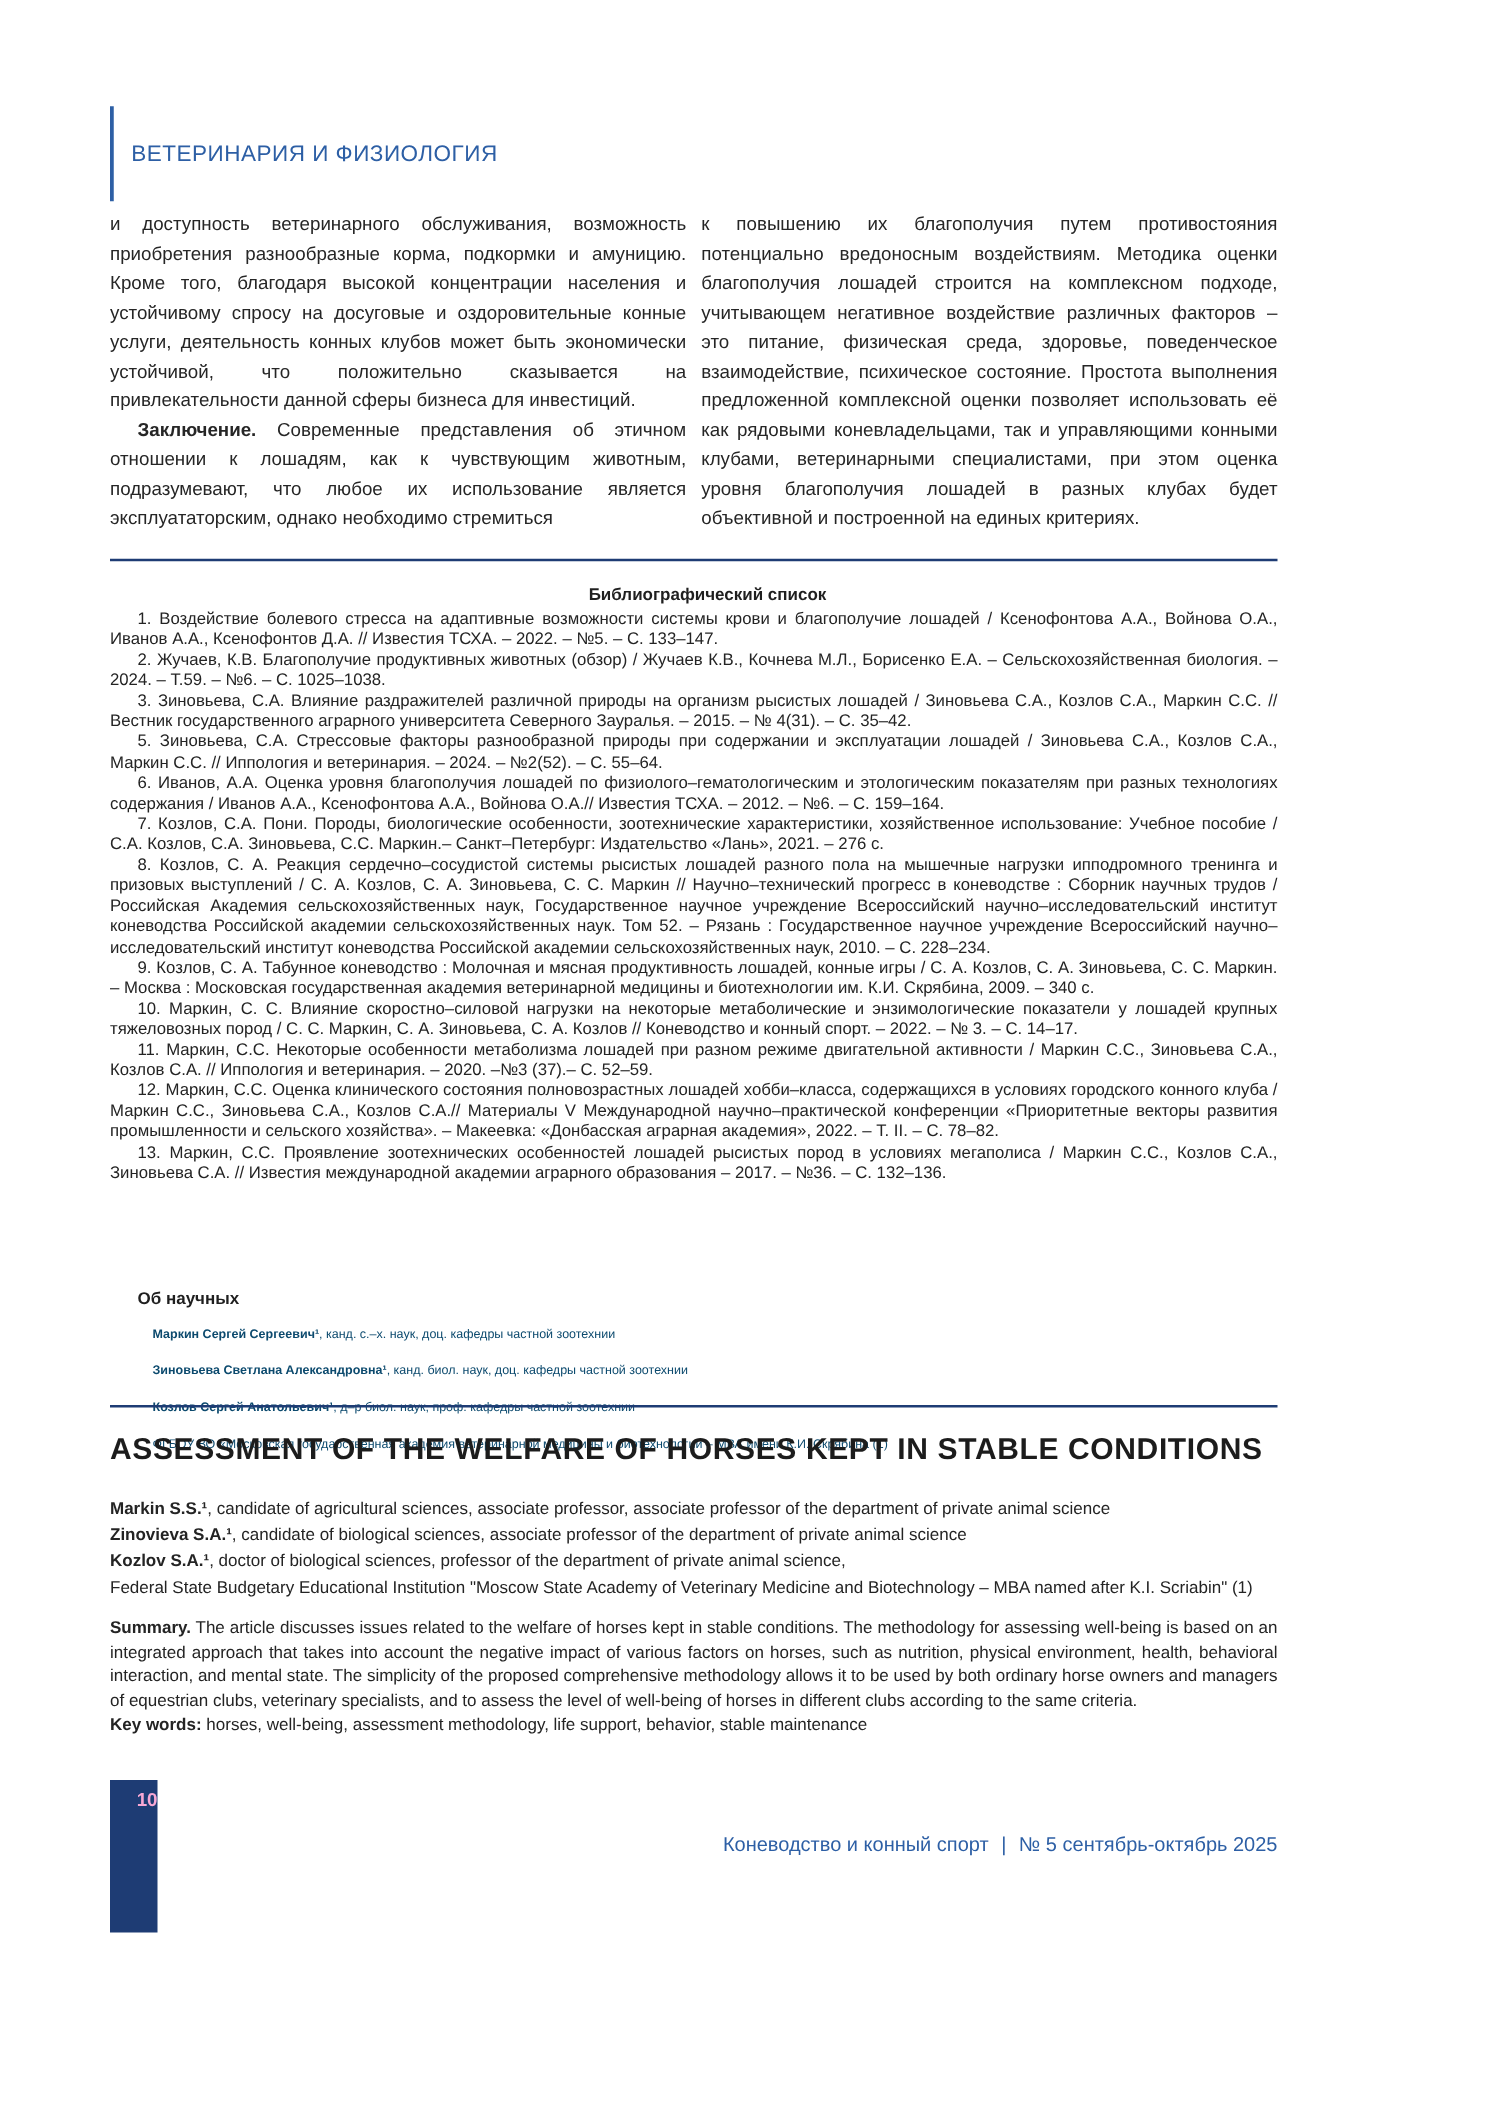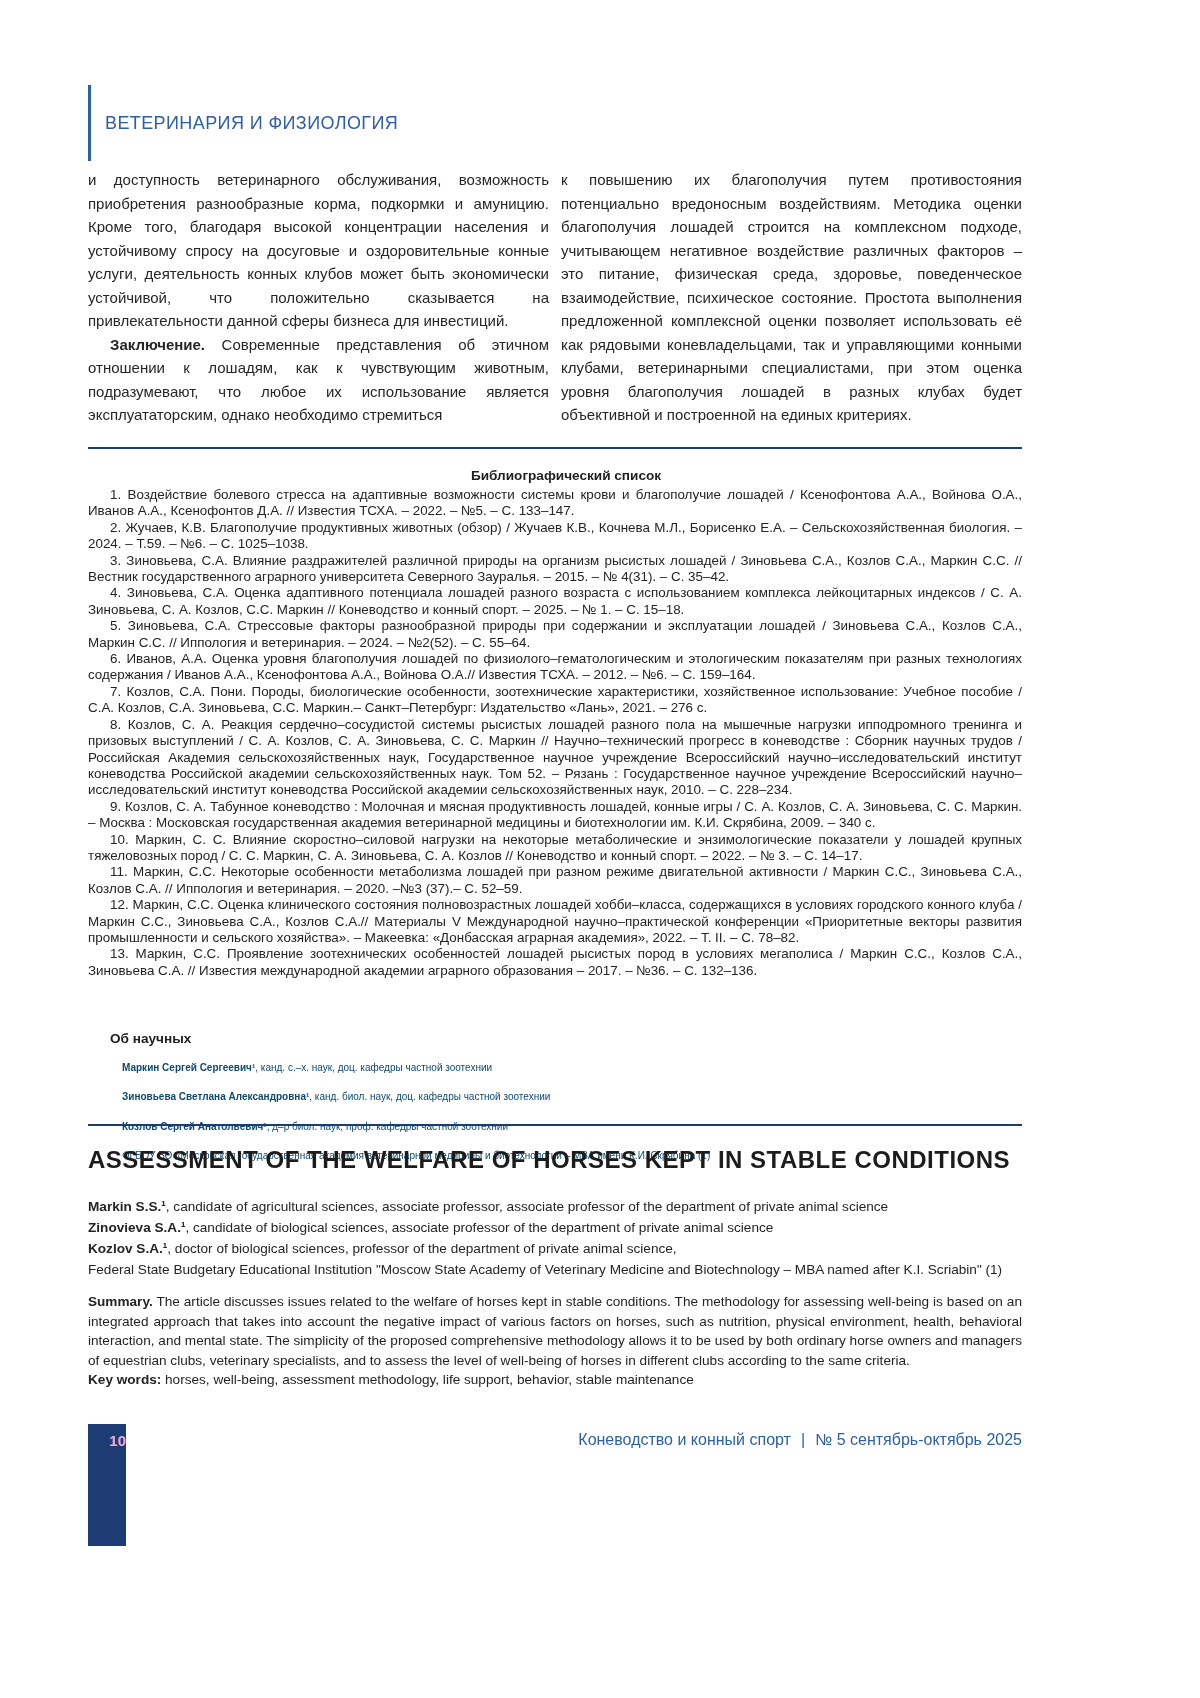--- a/index.html
+++ b/index.html
@@ -60,21 +60,21 @@
   
   .page-num-box {
     position: absolute; left: 88px; top: 1424px; width: 38px; height: 122px;
     background: #1e3c74;
   }
   .page-num {
     display: block; color: #f9a8d4; font-weight: 700; font-size: 15px;
     text-align: right; margin-top: 8px;
   }
   .footer-text {
-    position: absolute; top: 1431px; right: 178px;
+    position: absolute; top: 1468px; right: 178px;
     font-size: 16px; color: #2d5fa5; white-space: nowrap;
   }
   .footer-text .sep { margin: 0 10px; }
 </style>
 </head>
 <body>
 
 <header class="abs section-header">
   <div class="header-bar"></div>
   <h1 class="header-text">ВЕТЕРИНАРИЯ И ФИЗИОЛОГИЯ</h1>
@@ -90,21 +90,20 @@
   </div>
 </section>
 
 <hr class="abs rule rule1">
 
 <section class="abs refs">
   <p class="ref-heading">Библиографический список</p>
   <p class="ref-item">1.  Воздействие болевого стресса на адаптивные возможности системы крови и благополучие лошадей / Ксенофонтова А.А., Войнова О.А., Иванов А.А., Ксенофонтов Д.А. // Известия ТСХА. – 2022. – №5. – С. 133–147.</p>
   <p class="ref-item">2.  Жучаев, К.В. Благополучие продуктивных животных (обзор) / Жучаев К.В., Кочнева М.Л., Борисенко Е.А. – Сельскохозяйственная биология. – 2024. – Т.59. – №6. – С. 1025–1038.</p>
   <p class="ref-item">3.  Зиновьева, С.А. Влияние раздражителей различной природы на организм рысистых лошадей / Зиновьева С.А., Козлов С.А., Маркин С.С. // Вестник государственного аграрного университета Северного Зауралья. – 2015. – № 4(31). – С. 35–42.</p>
-  <p class="ref-item">4.  Зиновьева, С.А. Оценка адаптивного потенциала лошадей разного возраста с использованием комплекса лейкоцитарных индексов / С. А. Зиновьева, С. А. Козлов, С.С. Маркин // Коневодство и конный спорт. – 2025. – № 1. – С. 15–18.</p>
   <p class="ref-item">5.  Зиновьева, С.А. Стрессовые факторы разнообразной природы при содержании и эксплуатации лошадей / Зиновьева С.А., Козлов С.А., Маркин С.С. // Иппология и ветеринария. – 2024. – №2(52). – С. 55–64.</p>
   <p class="ref-item">6.  Иванов, А.А. Оценка уровня благополучия лошадей по физиолого–гематологическим и этологическим показателям при разных технологиях содержания / Иванов А.А., Ксенофонтова А.А., Войнова О.А.// Известия ТСХА. – 2012. – №6. – С. 159–164.</p>
   <p class="ref-item">7.  Козлов, С.А. Пони. Породы, биологические особенности, зоотехнические характеристики, хозяйственное использование: Учебное пособие / С.А. Козлов, С.А. Зиновьева, С.С. Маркин.– Санкт–Петербург: Издательство «Лань», 2021. – 276 с.</p>
   <p class="ref-item">8.  Козлов, С. А. Реакция сердечно–сосудистой системы рысистых лошадей разного пола на мышечные нагрузки ипподромного тренинга и призовых выступлений / С. А. Козлов, С. А. Зиновьева, С. С. Маркин // Научно–технический прогресс в коневодстве : Сборник научных трудов / Российская Академия сельскохозяйственных наук, Государственное научное учреждение Всероссийский научно–исследовательский институт коневодства Российской академии сельскохозяйственных наук. Том 52. – Рязань : Государственное научное учреждение Всероссийский научно–исследовательский институт коневодства Российской академии сельскохозяйственных наук, 2010. – С. 228–234.</p>
   <p class="ref-item">9.  Козлов, С. А. Табунное коневодство : Молочная и мясная продуктивность лошадей, конные игры / С. А. Козлов, С. А. Зиновьева, С. С. Маркин. – Москва : Московская государственная академия ветеринарной медицины и биотехнологии им. К.И. Скрябина, 2009. – 340 с.</p>
   <p class="ref-item">10.  Маркин, С. С. Влияние скоростно–силовой нагрузки на некоторые метаболические и энзимологические показатели у лошадей крупных тяжеловозных пород / С. С. Маркин, С. А. Зиновьева, С. А. Козлов // Коневодство и конный спорт. – 2022. – № 3. – С. 14–17.</p>
   <p class="ref-item">11.  Маркин, С.С. Некоторые особенности метаболизма лошадей при разном режиме двигательной активности / Маркин С.С., Зиновьева С.А., Козлов С.А. // Иппология и ветеринария. – 2020. –№3 (37).– С. 52–59.</p>
   <p class="ref-item">12.  Маркин, С.С. Оценка клинического состояния полновозрастных лошадей хобби–класса, содержащихся в условиях городского конного клуба / Маркин С.С., Зиновьева С.А., Козлов С.А.// Материалы V Международной научно–практической конференции «Приоритетные векторы развития промышленности и сельского хозяйства». – Макеевка: «Донбасская аграрная академия», 2022. – Т. II. – С. 78–82.</p>
   <p class="ref-item">13.  Маркин, С.С. Проявление зоотехнических особенностей лошадей рысистых пород в условиях мегаполиса / Маркин С.С., Козлов С.А., Зиновьева С.А. // Известия международной академии аграрного образования – 2017. – №36. – С. 132–136.</p>
 </section>

